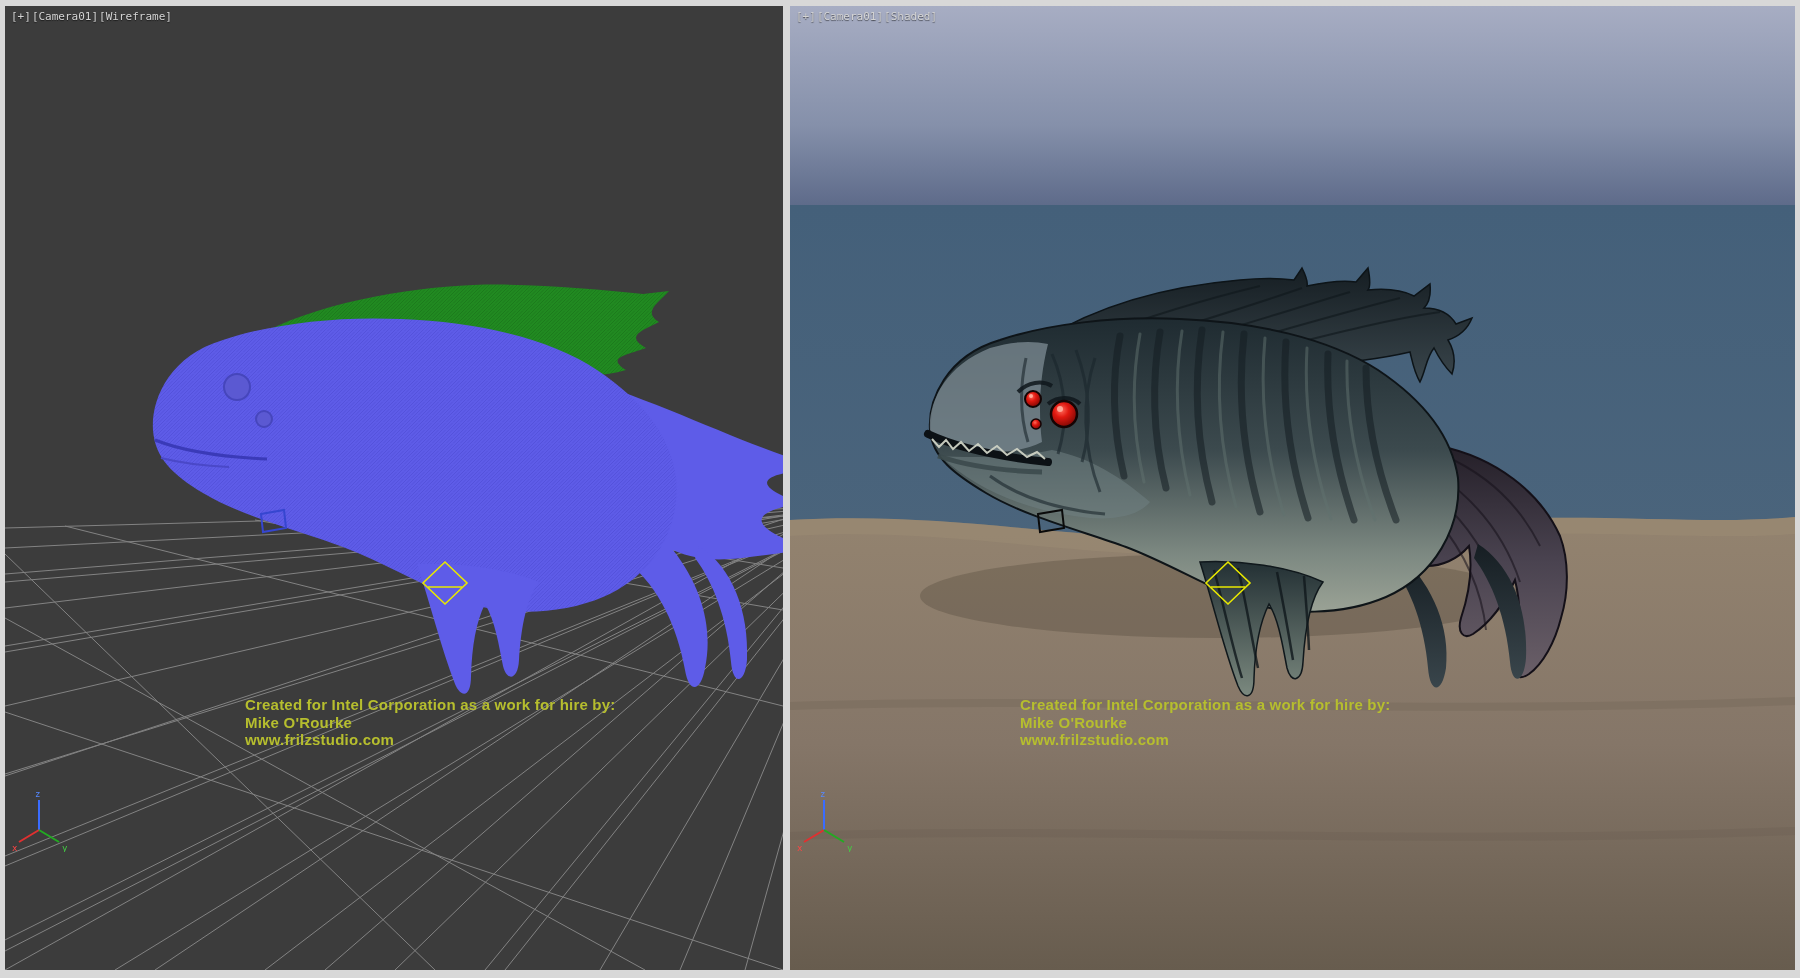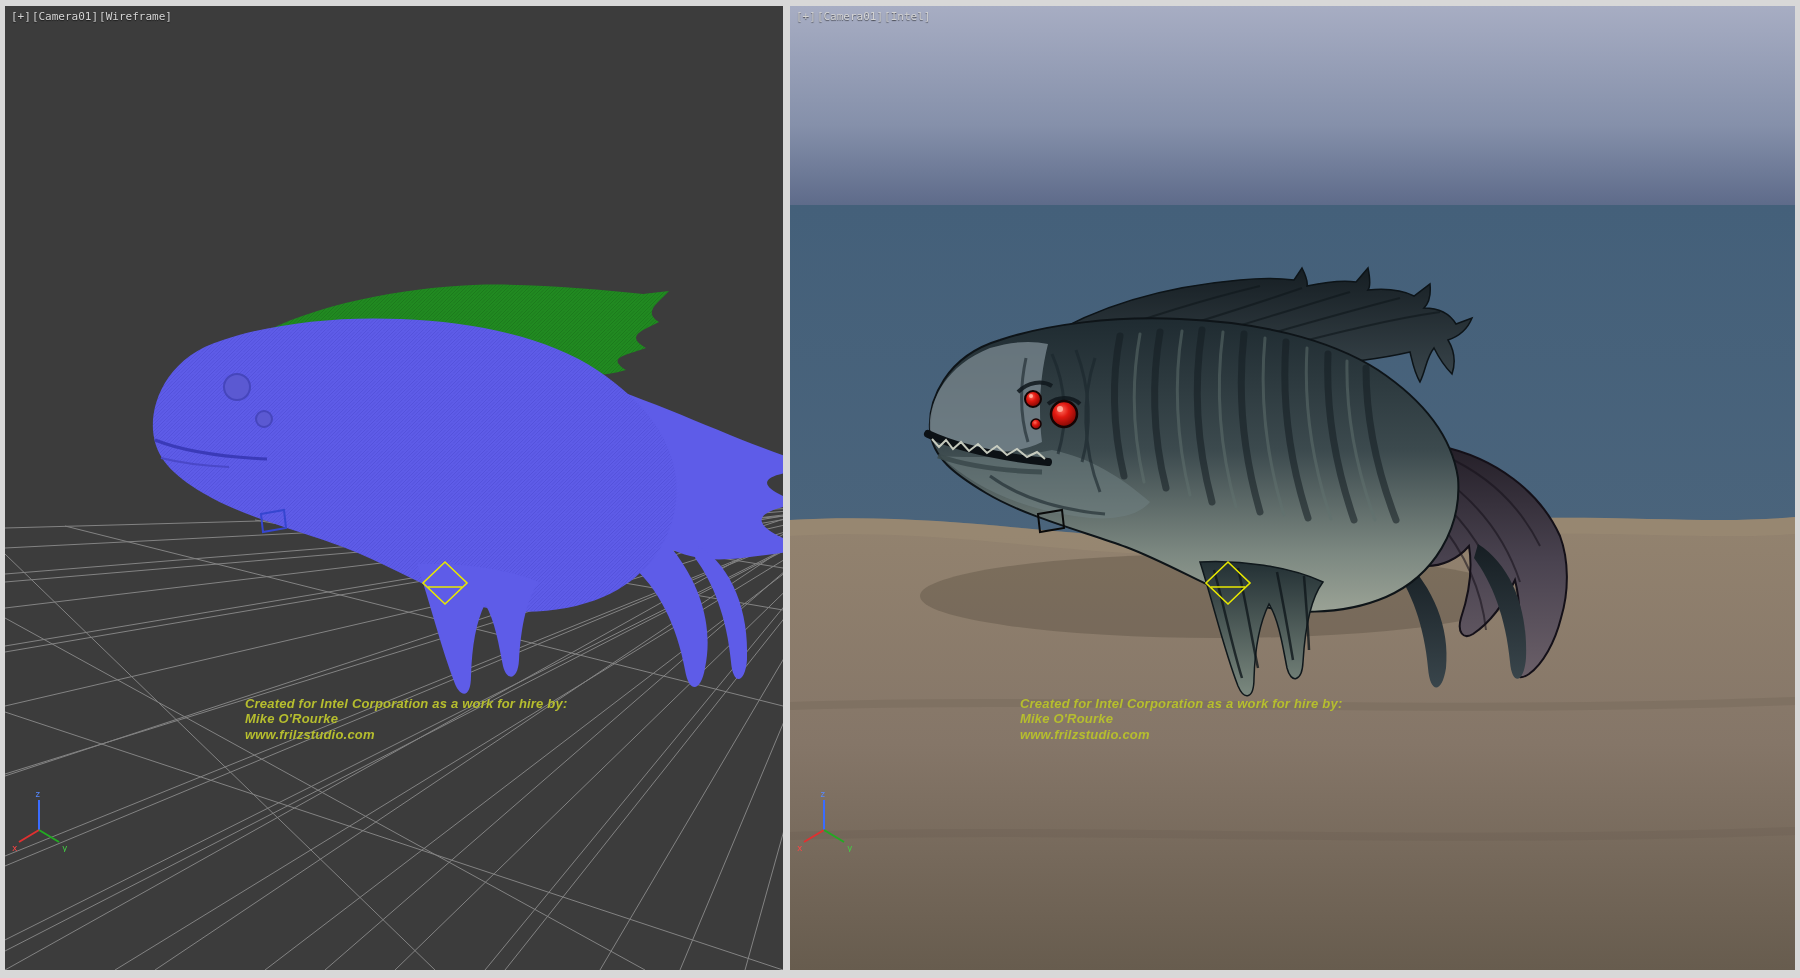--- a/index.html
+++ b/index.html
@@ -5,21 +5,21 @@
   *{margin:0;padding:0;box-sizing:border-box}
   html,body{width:1800px;height:978px;background:#1a1a1a;font-family:"Liberation Sans",sans-serif;}
   .page{position:relative;width:1800px;height:978px;background:#d8d8d8;overflow:hidden;}
   .viewport{position:absolute;top:6px;height:964px;overflow:hidden;}
   .vp-left{left:5px;width:778px;background:#3c3c3c;}
   .vp-right{left:790px;width:1005px;background:#6a7590;}
   .divider{position:absolute;left:783px;top:0;width:7px;height:978px;background:#d8d8d8;cursor:col-resize;}
   .scene{position:absolute;left:0;top:0;width:100%;height:100%;display:block;}
   .vp-label{position:absolute;left:6px;top:4px;font-family:"DejaVu Sans Mono",monospace;font-size:11px;color:#d4d4d4;display:flex;gap:1px;text-shadow:0 1px 1px rgba(0,0,0,.55);user-select:none;}
   .vp-label span{cursor:pointer;}
-  .watermark{position:absolute;font-size:13px;line-height:1.18;color:#b6be2e;font-weight:bold;letter-spacing:.2px;font-style:italic;}
+  .watermark{position:absolute;font-size:15px;line-height:1.18;color:#b6be2e;font-weight:bold;letter-spacing:.2px;}
   .wm-left{left:240px;top:690px;}
   .wm-right{left:230px;top:690px;}
   .axis-tripod{position:absolute;left:4px;top:780px;width:64px;height:66px;}
 </style>
 </head>
 <body>
 
 <div class="page">
 
   <div class="viewport vp-left">
@@ -250,21 +250,21 @@
       </g>
       <g stroke="#e8e800" fill="none" stroke-width="1.6">
         <path d="M438,556 L460,577 L438,598 L416,577 Z" stroke="#e8e800"></path>
         <line x1="421" y1="581" x2="455" y2="581"></line>
       </g>
     </svg>
 
     <div class="vp-label">
       <span>[+]</span>
       <span>[Camera01]</span>
-      <span>[Intel]</span>
+      <span>[Shaded]</span>
     </div>
 
     <div class="watermark wm-right">
       <div>Created for Intel Corporation as a work for hire by:</div>
       <div>Mike O'Rourke</div>
       <div>www.frilzstudio.com</div>
     </div>
 
     <svg class="axis-tripod" viewBox="0 0 64 66">
       <line x1="30" y1="44" x2="30" y2="14" stroke="#3a6cff" stroke-width="2"></line>

